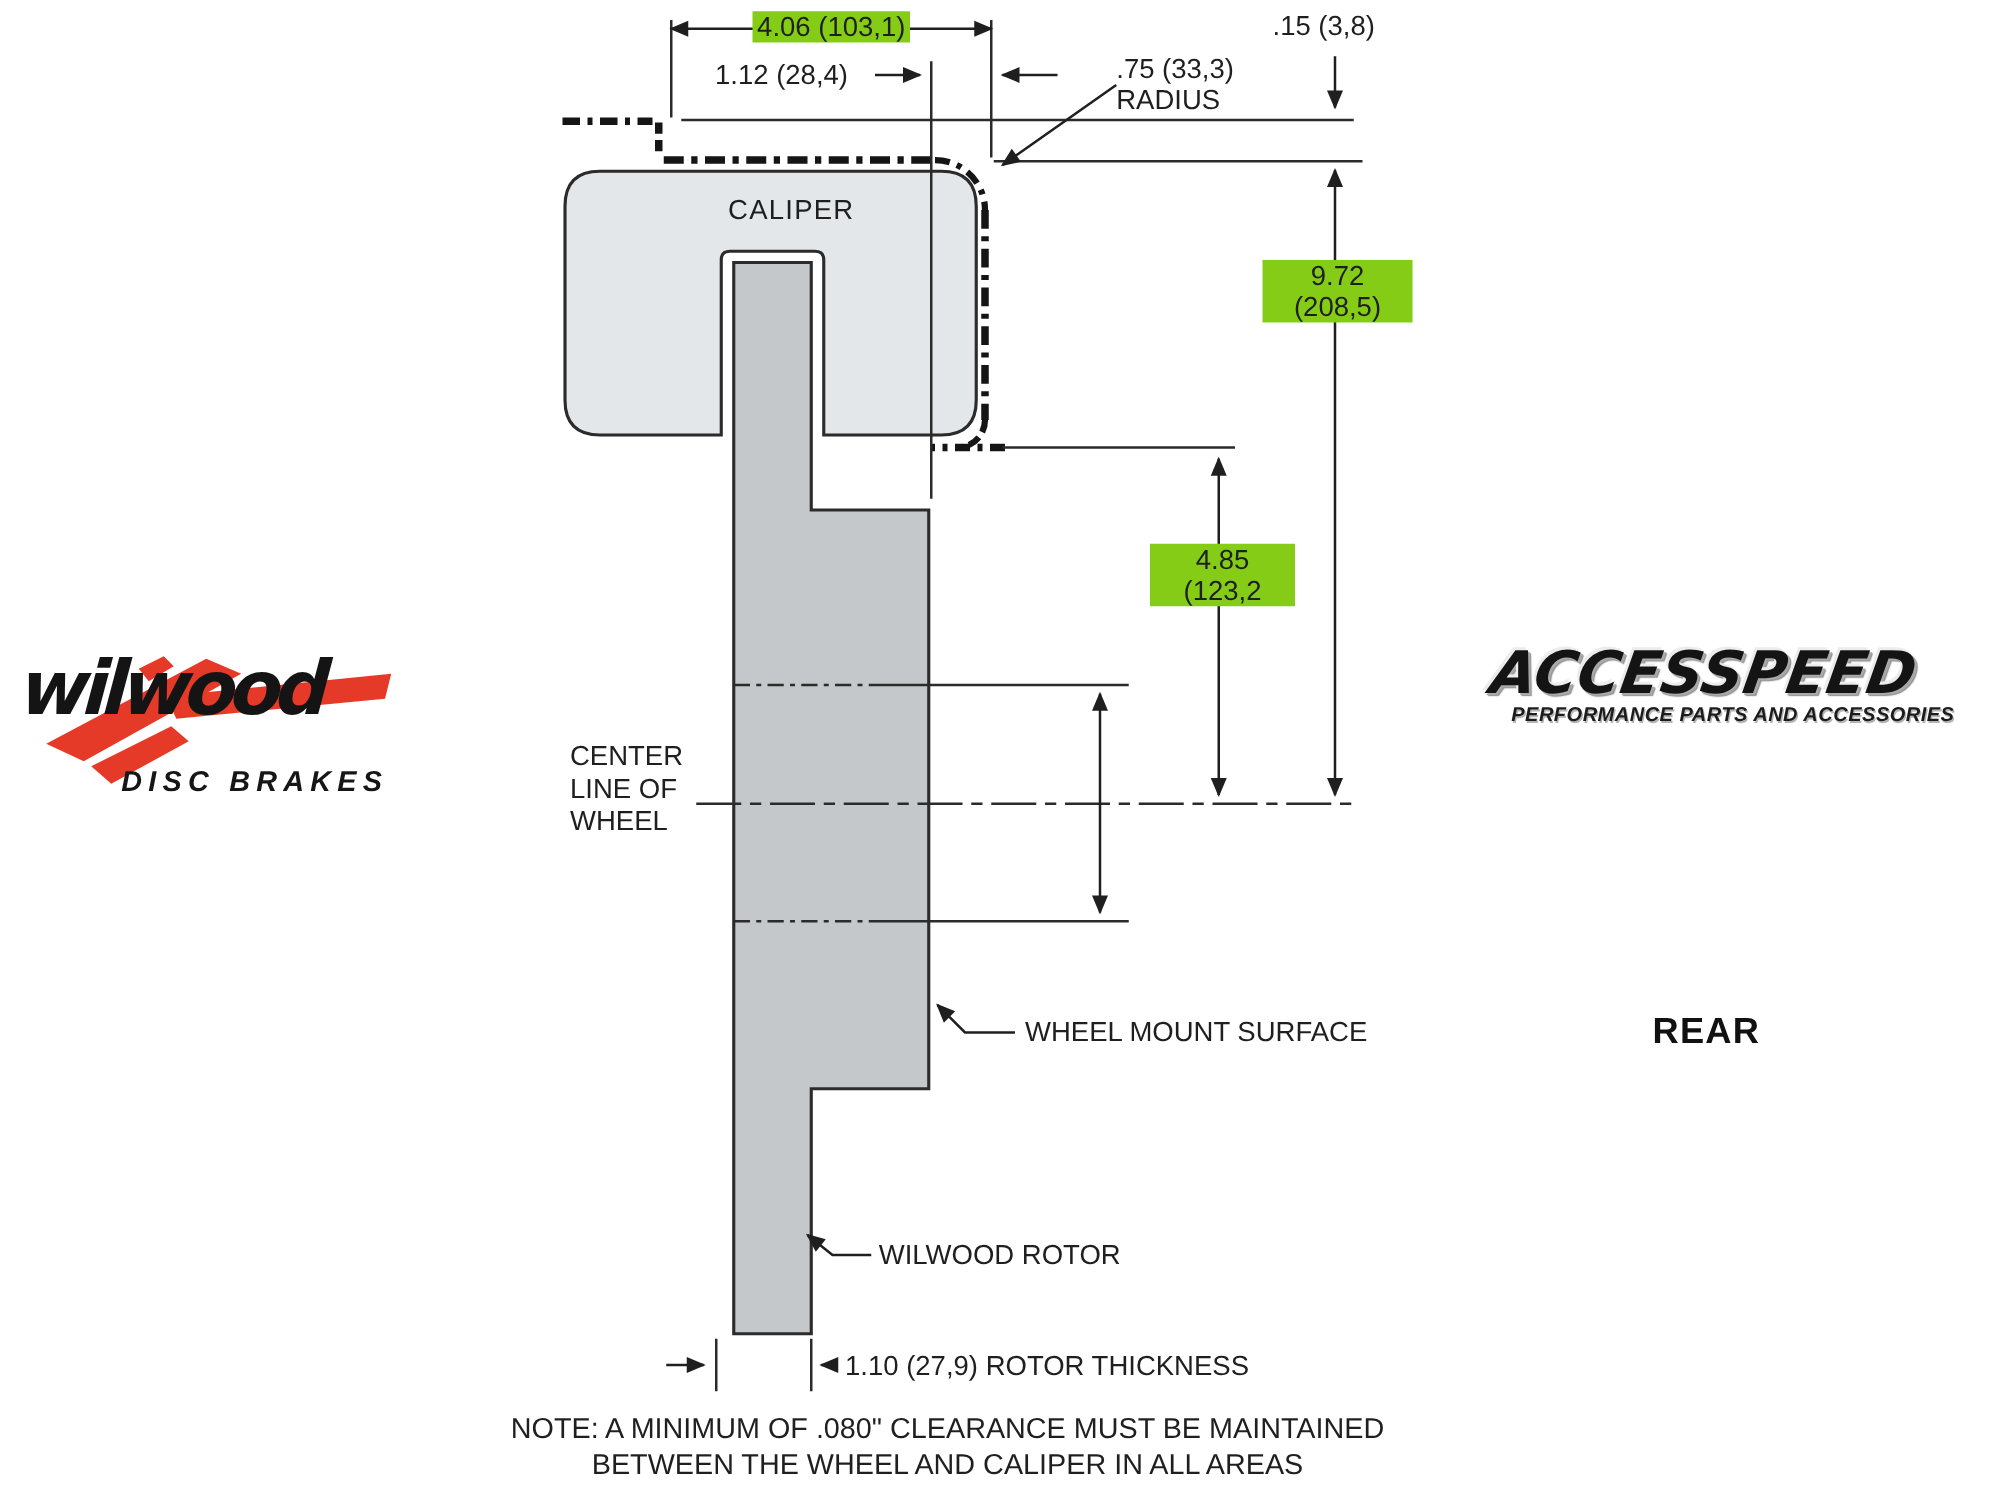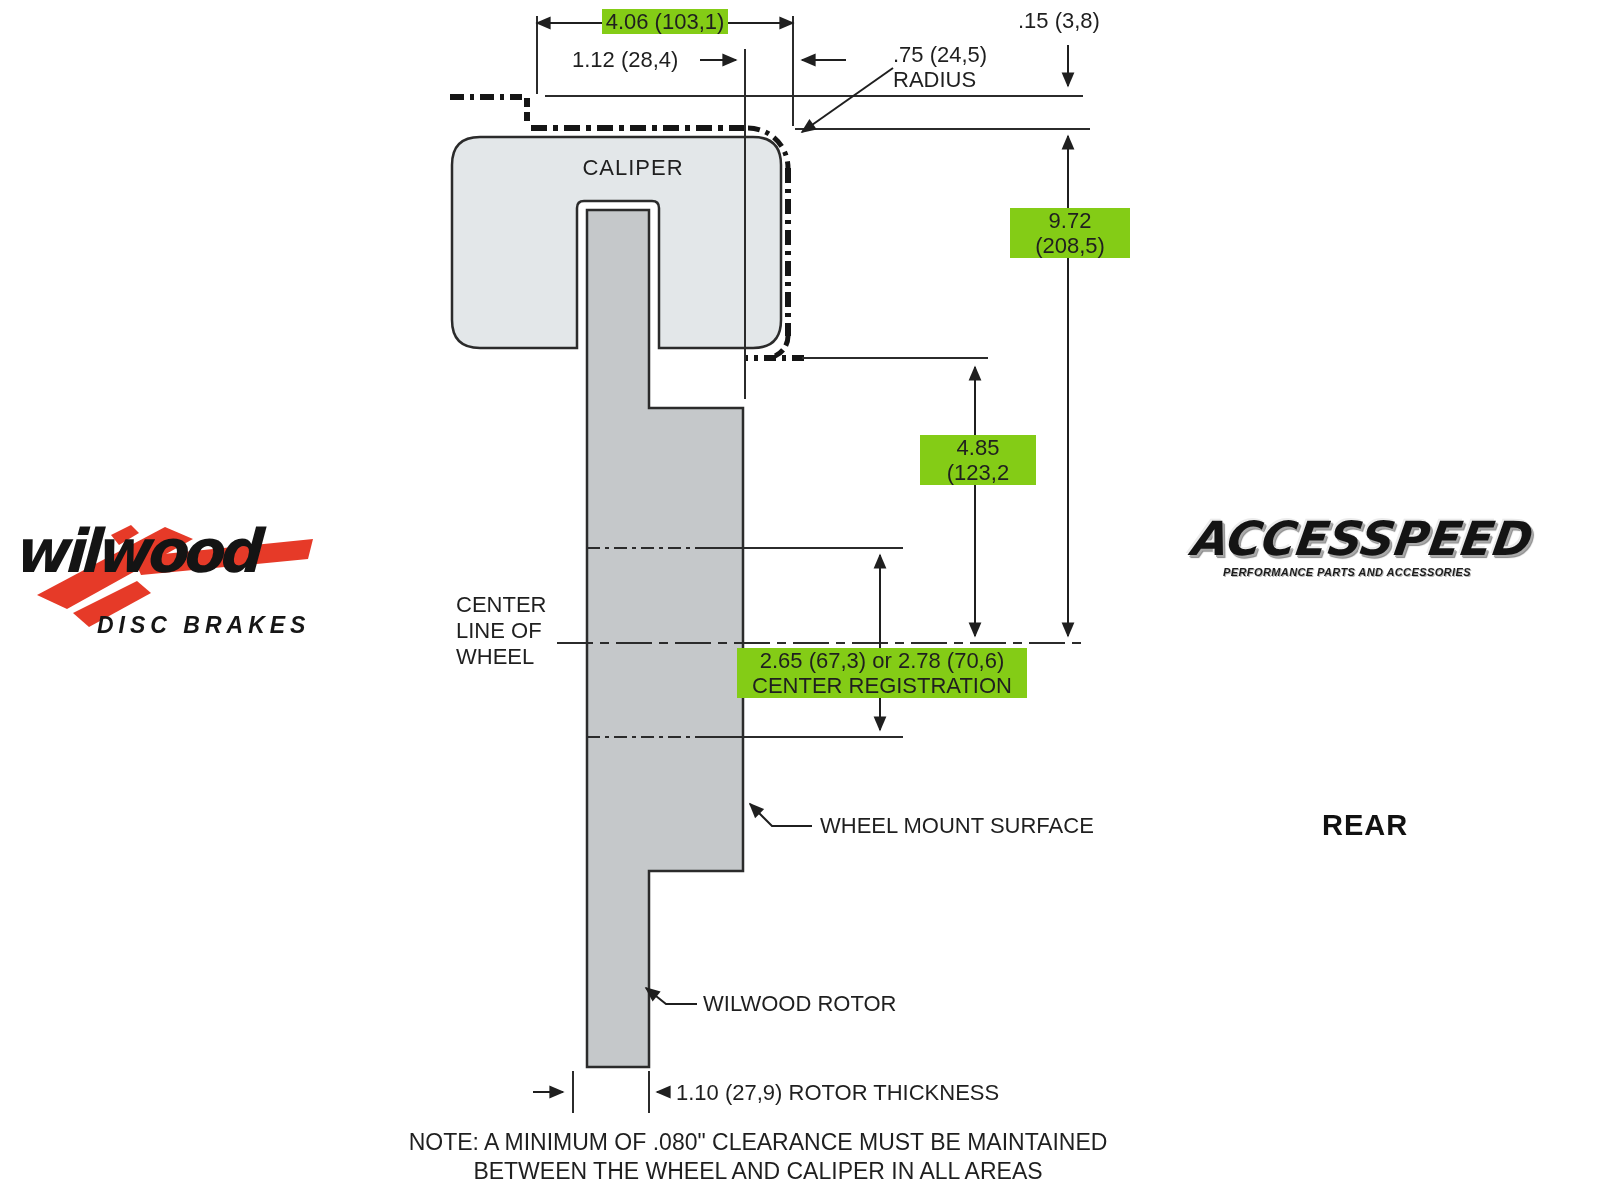--- a/index.html
+++ b/index.html
@@ -27,21 +27,21 @@
   .wilwood{left:15px;top:515px;width:305px;height:145px;}
   .wilwood .name{position:absolute;left:2px;top:24px;font-size:60px;font-weight:bold;font-style:italic;
     letter-spacing:-5px;color:#141414;transform:skewX(-4deg);font-family:"DejaVu Sans",sans-serif;}
   .wilwood .tag{position:absolute;left:82px;top:98px;font-size:23px;font-weight:bold;font-style:italic;
     letter-spacing:5px;color:#161616;}
   
   .accesspeed{left:1193px;top:526px;width:380px;}
   .accesspeed .name{font-size:47px;font-weight:bold;font-style:italic;color:#141414;
     transform:skewX(-9deg);letter-spacing:0px;font-family:"DejaVu Sans",sans-serif;
     text-shadow:-2px -2px 0 #ececec,2px 2px 0 #a9a9a9,3px 3px 1px #8a8a8a;}
-  .accesspeed .tag{margin-top:9px;margin-left:30px;font-size:11px;font-weight:bold;font-style:italic;
+  .accesspeed .tag{margin-top:9px;margin-left:16px;font-size:16px;font-weight:bold;font-style:italic;
     letter-spacing:0.4px;color:#1c1c1c;text-shadow:1px 1px 0 #b5b5b5;}
 </style>
 </head>
 <body>
 
 <div id="canvas">
 
   <svg id="linework" width="1600" height="1200" viewBox="0 0 1600 1200">
     <defs>
       <marker id="ar" viewBox="0 0 10 10" refX="8.5" refY="5" markerWidth="10" markerHeight="8" orient="auto-start-reverse">
@@ -98,38 +98,34 @@
     </g>
   </svg>
 
   <div class="lbl cap-lbl ctr">CALIPER</div>
 
   <div class="lbl dim-top ctr"><span class="bgw">4.06 (103,1)</span></div>
   <div class="lbl dim-hat">1.12 (28,4)</div>
   <div class="lbl dim-clr">.15 (3,8)</div>
 
   <div class="lbl dim-rad">
-    <div>.75 (24,5)</div>
+    <div>.75 (33,3)</div>
     <div>RADIUS</div>
   </div>
 
   <div class="lbl dim-hgt ctr bgw">
     <div>9.72</div>
     <div>(208,5)</div>
   </div>
 
   <div class="lbl dim-mid ctr bgw">
     <div>4.85</div>
     <div>(123,2</div>
   </div>
 
-  <div class="lbl dim-reg ctr bgw">
-    <div>2.65 (67,3) or 2.78 (70,6)</div>
-    <div>CENTER REGISTRATION</div>
-  </div>
 
   <div class="lbl lbl-cl">
     <div>CENTER</div>
     <div>LINE OF</div>
     <div>WHEEL</div>
   </div>
 
   <div class="lbl lbl-wms">WHEEL MOUNT SURFACE</div>
   <div class="lbl lbl-rot">WILWOOD ROTOR</div>
   <div class="lbl dim-thk">1.10 (27,9) ROTOR THICKNESS</div>

